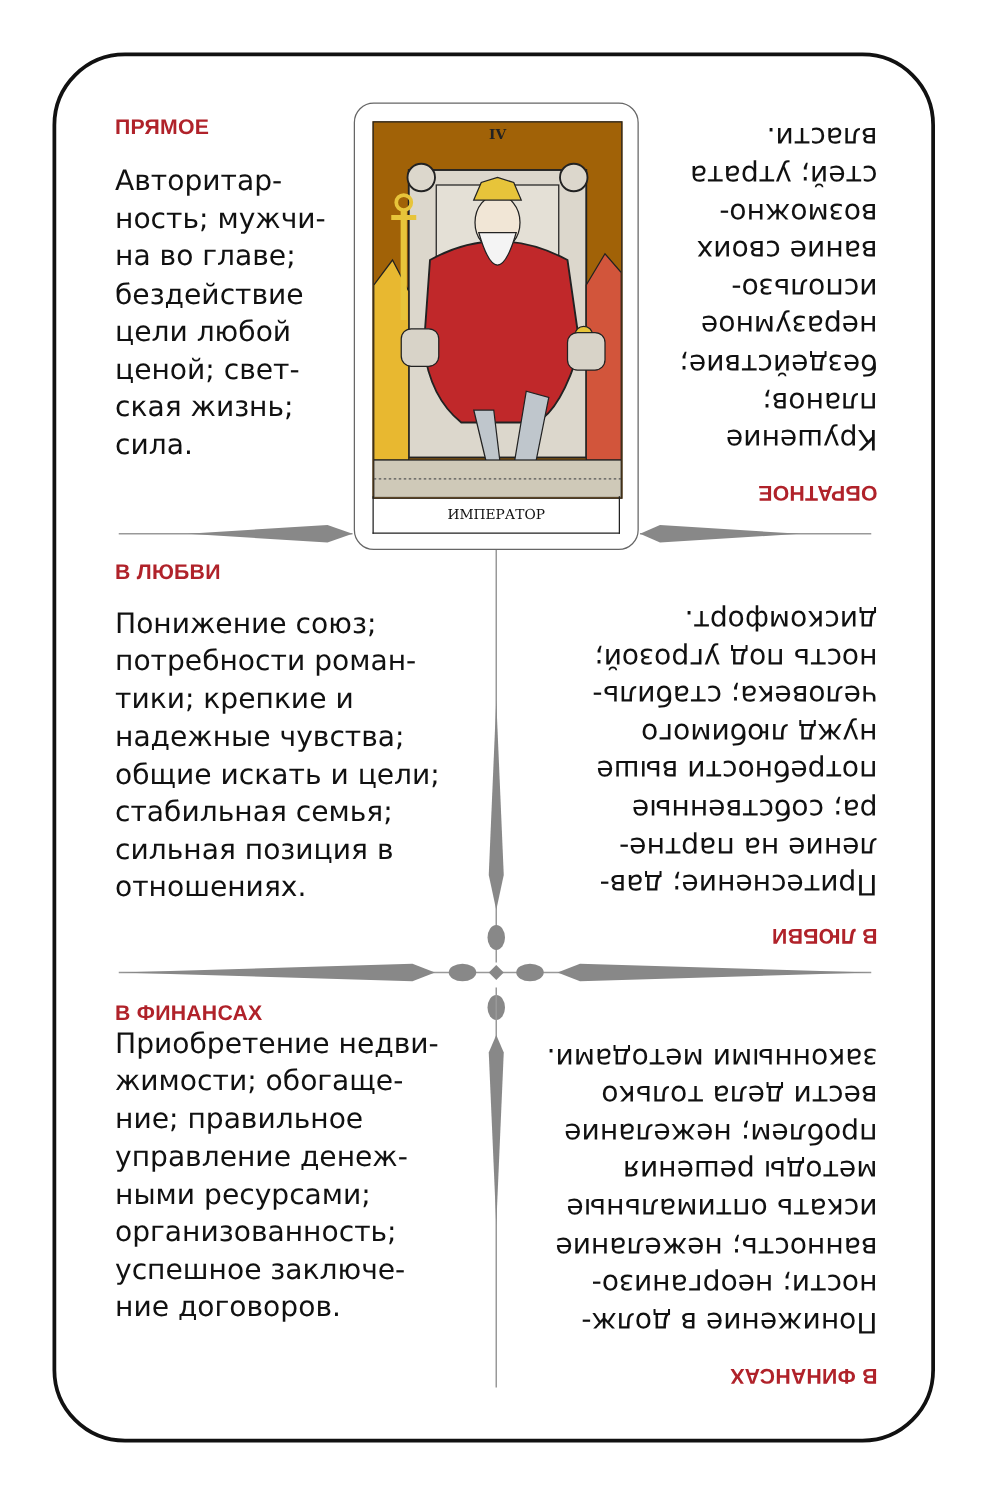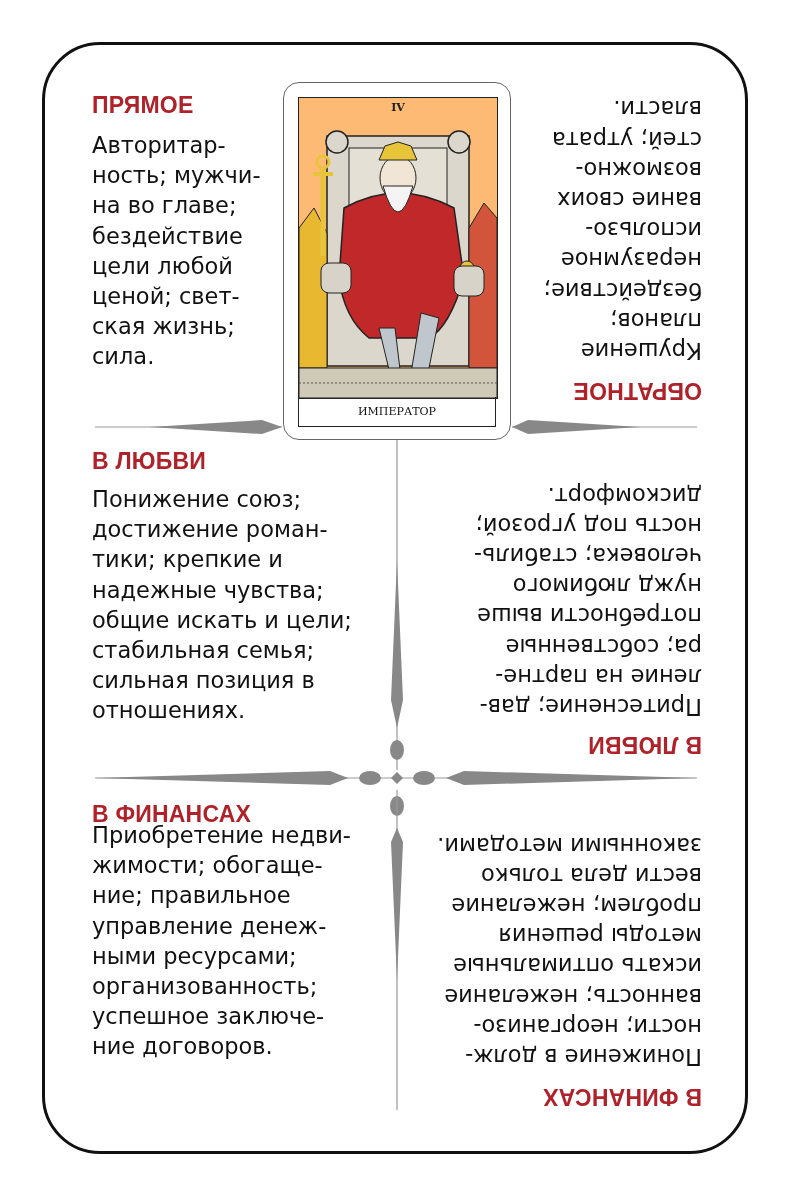--- a/index.html
+++ b/index.html
@@ -1,22 +1,22 @@
 <!DOCTYPE html>
 <html><head>
 <meta charset="utf-8">
 <style>
   html,body{margin:0;padding:0;background:#fff;}
   body{width:793px;height:1200px;position:relative;overflow:hidden;font-family:"DejaVu Sans","Liberation Sans",sans-serif;}
   .frame{position:absolute;left:42px;top:42px;width:706px;height:1112px;border:3px solid #111;border-radius:58px;box-sizing:border-box;background:#fff;}
-  .heading{position:absolute;font-family:"Liberation Sans","DejaVu Sans",sans-serif;font-weight:bold;font-size:23px;color:#b0222a;letter-spacing:0.2px;white-space:nowrap;}
+  .heading{position:absolute;font-family:"Liberation Sans","DejaVu Sans",sans-serif;font-weight:bold;font-size:17px;color:#b0222a;letter-spacing:0.2px;white-space:nowrap;}
   .body-text{position:absolute;font-size:22.5px;line-height:30.2px;color:#111;white-space:pre;}
   .flip{transform:rotate(180deg);transform-origin:center center;}
   .card{position:absolute;left:283px;top:82px;width:228px;height:358px;border:1.5px solid #666;border-radius:16px;background:#fff;box-sizing:border-box;}
-  .card-art{position:absolute;left:14px;top:14px;width:198px;height:300px;border:1px solid #222;overflow:hidden;background:#fdba74;}
+  .card-art{position:absolute;left:14px;top:14px;width:198px;height:300px;border:1px solid #222;overflow:hidden;background:#a16207;}
   .card-name{position:absolute;left:14px;top:314px;width:198px;height:30px;border:1px solid #222;border-top:none;box-sizing:border-box;text-align:center;font-family:"DejaVu Serif","Liberation Serif",serif;font-size:11px;line-height:30px;color:#111;}
   .card-num{position:absolute;left:0;width:100%;top:3px;text-align:center;font-family:"DejaVu Serif","Liberation Serif",serif;font-weight:bold;font-size:11px;color:#222;}
   .divider{position:absolute;}
 </style>
 </head>
 <body>
 
 <div class="frame"></div>
 
 <svg class="divider" width="793" height="1200" style="left:0;top:0;">
@@ -102,21 +102,21 @@
 <span>неразумное</span>
 <span>использо-</span>
 <span>вание своих</span>
 <span>возможно-</span>
 <span>стей; утрата</span>
 <span>власти.</span></div>
 </div>
 
 <div class="heading" style="left:92px;top:448px;">В ЛЮБВИ</div>
 <div class="body-text" style="left:92px;top:484px;"><span>Понижение союз;</span>
-<span>достижение роман-</span>
+<span>потребности роман-</span>
 <span>тики; крепкие и</span>
 <span>надежные чувства;</span>
 <span>общие искать и цели;</span>
 <span>стабильная семья;</span>
 <span>сильная позиция в</span>
 <span>отношениях.</span></div>
 
 <div class="flip" style="position:absolute;left:436px;top:476px;width:266px;height:282px;">
   <div class="heading" style="left:0;top:0;">В ЛЮБВИ</div>
   <div class="body-text" style="left:0;top:36px;"><span>Притеснение; дав-</span>

